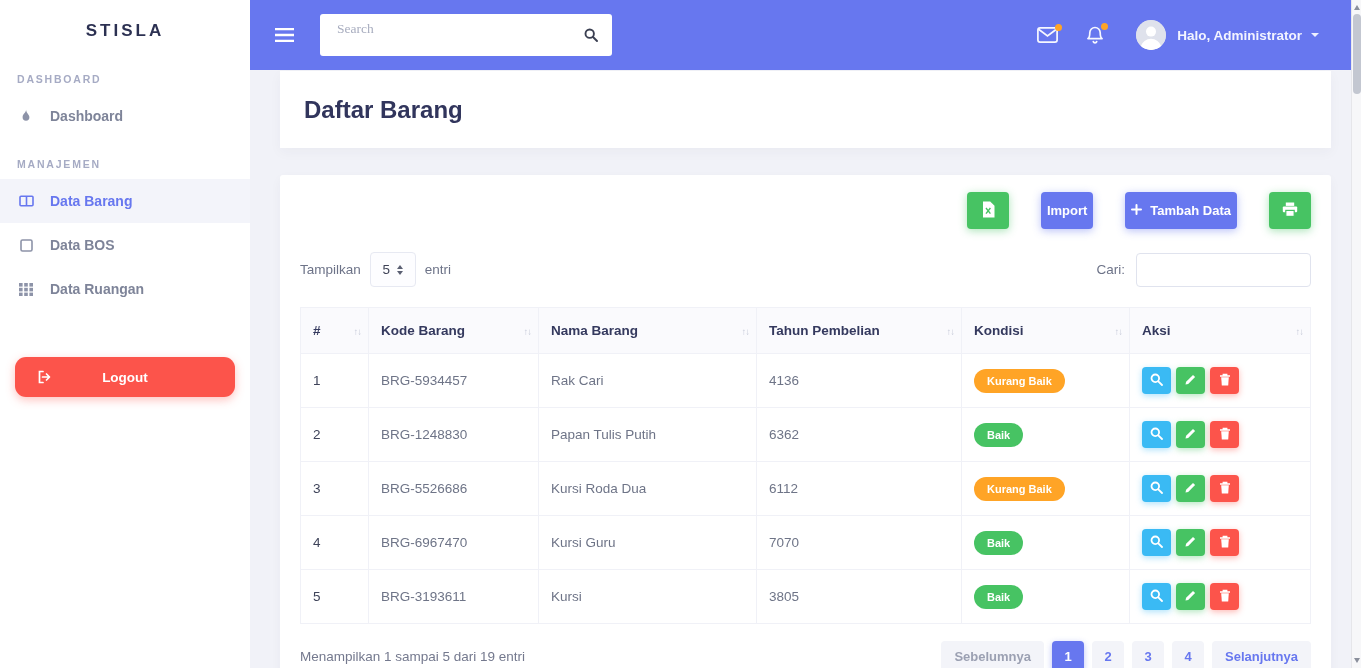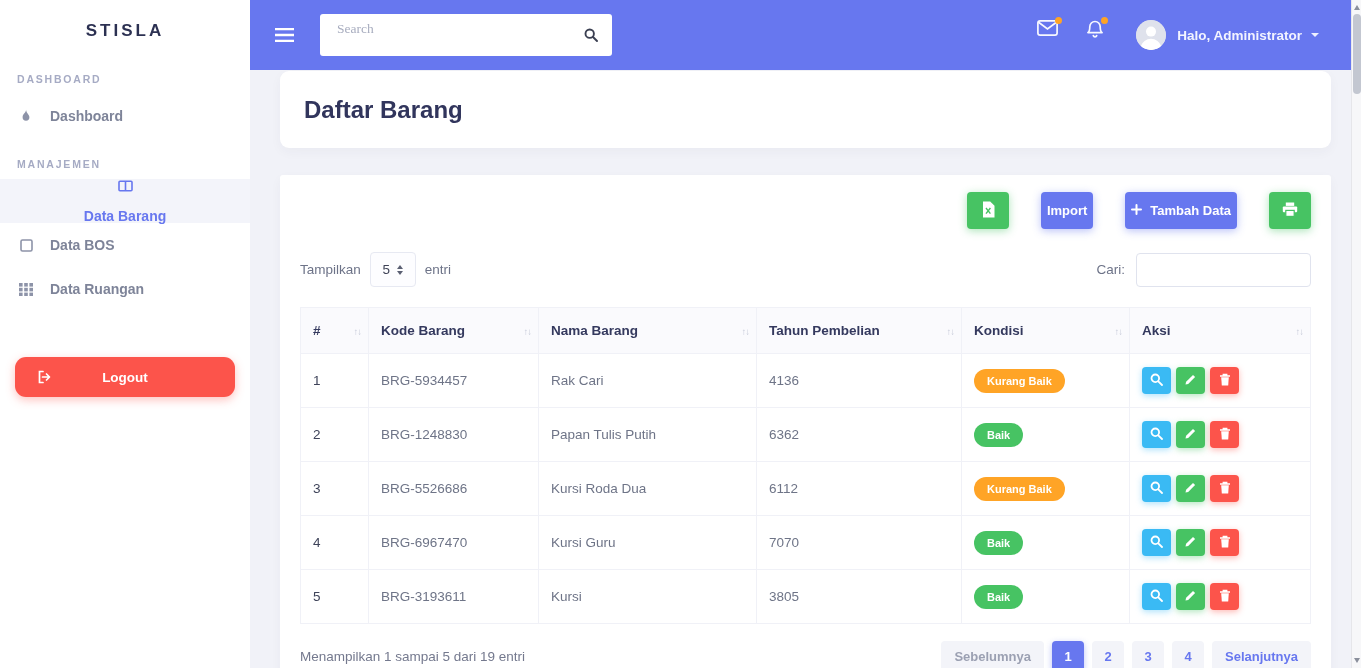--- a/index.html
+++ b/index.html
@@ -10,54 +10,54 @@
 
   
   .sidebar { width:250px; background:#fff; height:100%; flex-shrink:0; z-index:2; }
   .brand { text-align:center; padding:21px 0 12px; font-size:17px; font-weight:bold;
     letter-spacing:3px; color:#2c3152; cursor:pointer; }
   .menu-header { padding:20px 17px 9px; font-size:10.5px; font-weight:bold; letter-spacing:1.8px;
     color:#a6abc4; }
   .menu-item { display:flex; align-items:center; gap:15px; height:44px; padding:0 17px;
     color:#7e8499; font-size:14px; font-weight:600; cursor:pointer; }
   .menu-item .mi-icon { width:18px; display:flex; justify-content:center; color:#8d93a8; }
-  .menu-item.active { background:#f3f4fa; color:var(--primary);flex-direction:column; }
+  .menu-item.active { background:#f3f4fa; color:var(--primary); }
   .menu-item.active .mi-icon { color:var(--primary); }
   .logout { display:block; width:220px; margin:46px 15px 0; height:40px; background:var(--danger);
     color:#fff; border:none; border-radius:11px; font-size:13.5px; font-weight:bold;
     font-family:inherit; position:relative; cursor:pointer;
     box-shadow:0 3px 10px rgba(252,84,75,.35); }
   .logout .logout-icon { position:absolute; left:22px; top:13px; display:flex; }
 
   
   .main { flex:1; display:flex; flex-direction:column; min-width:0; }
   .navbar { height:70px; background:var(--primary); display:flex; align-items:center;
     padding:0 42px 0 25px; flex-shrink:0; }
   .hamburger { background:none; border:none; color:#fff; margin-right:26px; cursor:pointer; display:flex; }
   .nav-search { position:relative; width:292px; }
   .nav-search input { width:100%; height:42px; border:none; border-radius:3px; outline:none;
     padding:0 46px 13px 17px; font-size:13.5px; color:#333; font-family:Liberation Serif, serif; }
   .nav-search input::placeholder { color:#a8adbf; }
   .nav-search-btn { position:absolute; right:6px; top:7px; width:30px; height:28px; border:none;
     background:transparent; color:#3a3f51; cursor:pointer; display:flex; align-items:center; justify-content:center; }
-  .nav-right { margin-left:auto; display:flex; }
+  .nav-right { margin-left:auto; display:flex; align-items:center; }
   .nav-icon { position:relative; background:none; border:none; color:rgba(255,255,255,.95);
     margin-left:28px; cursor:pointer; display:flex; }
   .dot { position:absolute; top:-3px; right:-4px; width:7px; height:7px; border-radius:50%;
     background:var(--warning); }
   .user { display:flex; align-items:center; margin-left:32px; cursor:pointer; }
   .avatar { width:30px; height:30px; border-radius:50%; overflow:hidden; display:flex; background:#dfe2ec; }
   .user-name { margin-left:11px; font-size:13.5px; font-weight:bold; color:#f3f4ff; }
   .caret { width:0; height:0; border-left:4px solid transparent; border-right:4px solid transparent;
     border-top:4px solid #eef0ff; margin-left:9px; }
 
   
   .content { padding:1px 30px 0; overflow:hidden; }
   .header-card { background:#fff; height:77px; display:flex; align-items:center; padding:0 24px;
-    border-radius:9px; box-shadow:0 4px 12px rgba(40,44,80,.04); }
+    border-radius:0; box-shadow:0 4px 12px rgba(40,44,80,.04); }
   .page-title { font-size:24px; font-weight:bold; color:#31355c; }
   .card { background:#fff; margin-top:27px; border-radius:3px; padding:17px 20px 20px;
     box-shadow:0 4px 12px rgba(40,44,80,.04); }
 
   .toolbar { display:flex; justify-content:flex-end; align-items:center; gap:32px; }
   .btn { border:none; border-radius:4px; height:37px; font-family:inherit; font-size:13px;
     font-weight:bold; color:#fff; cursor:pointer; display:inline-flex; align-items:center;
     justify-content:center; gap:8px; }
   .btn-primary { background:var(--primary); padding:0 6px; box-shadow:0 2px 8px rgba(103,119,239,.45); }
   .btn-success { background:var(--success); box-shadow:0 2px 8px rgba(71,195,99,.45); }

